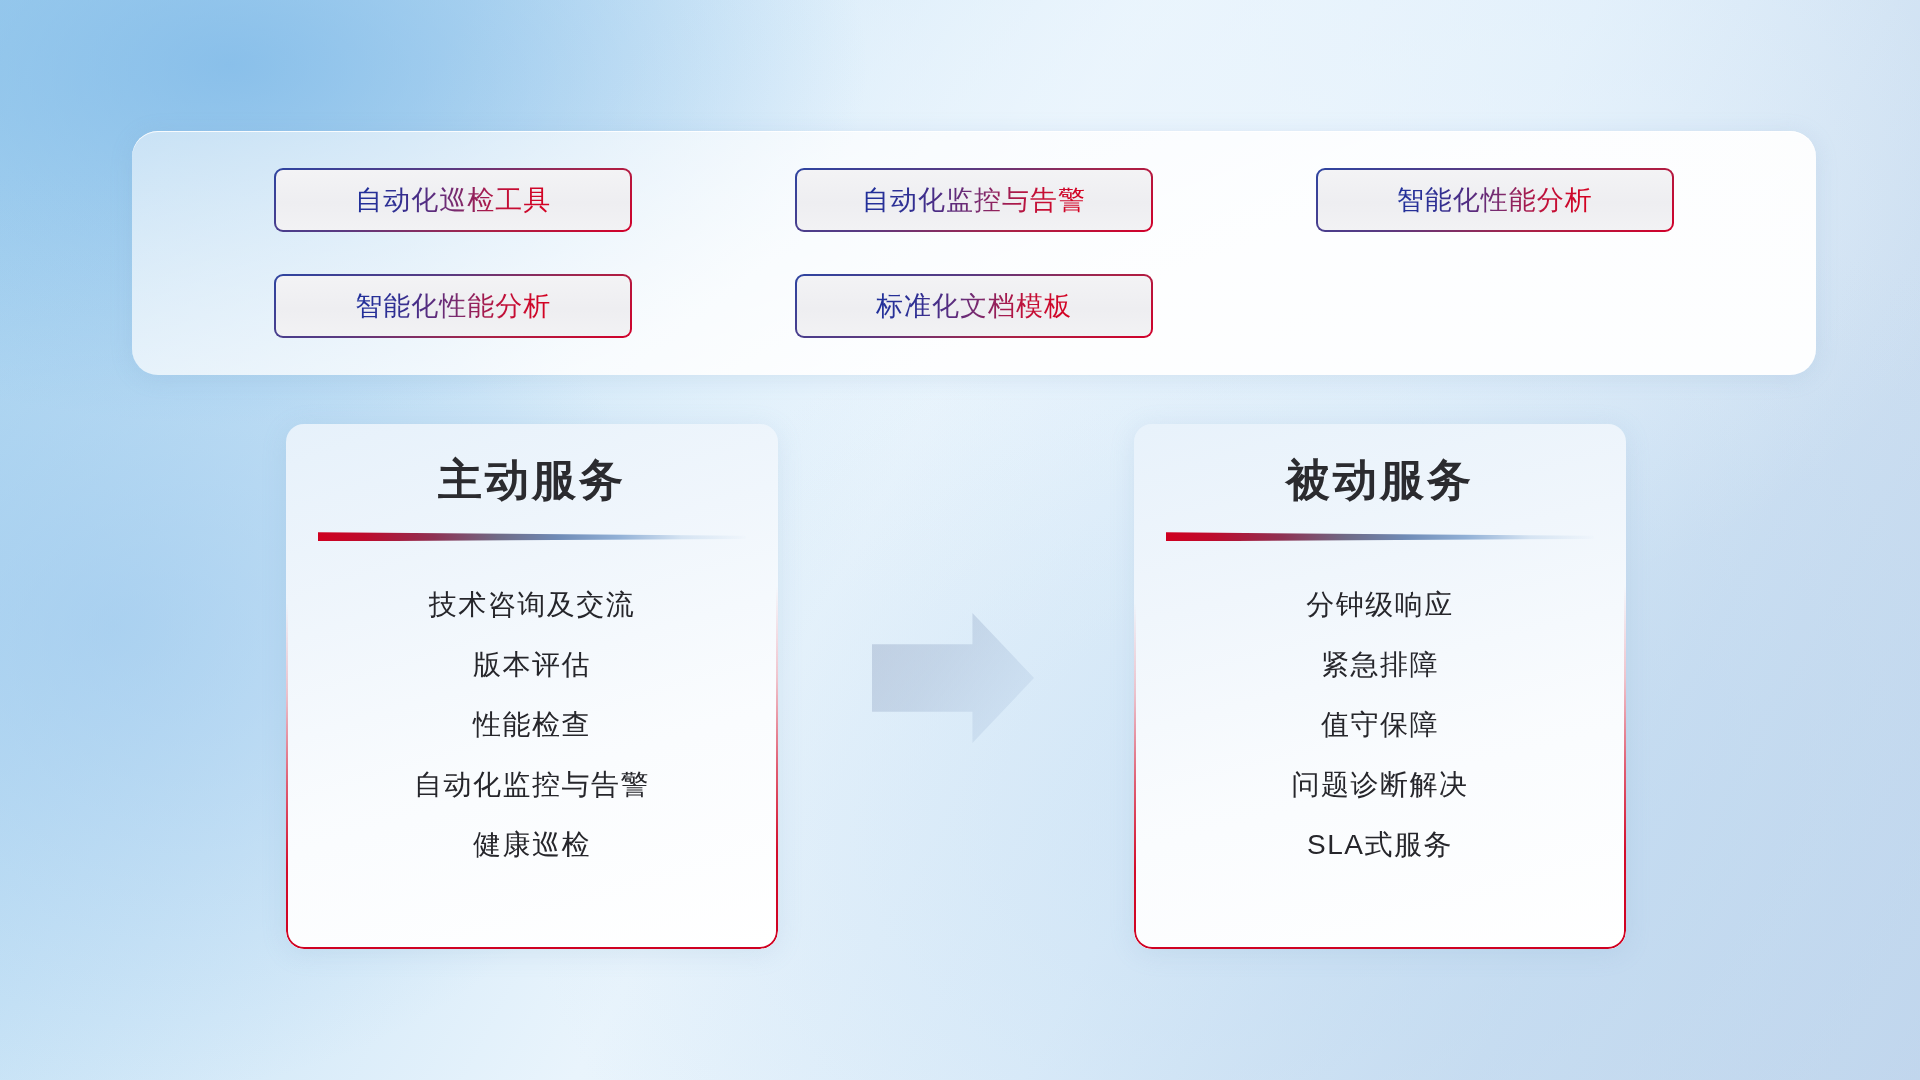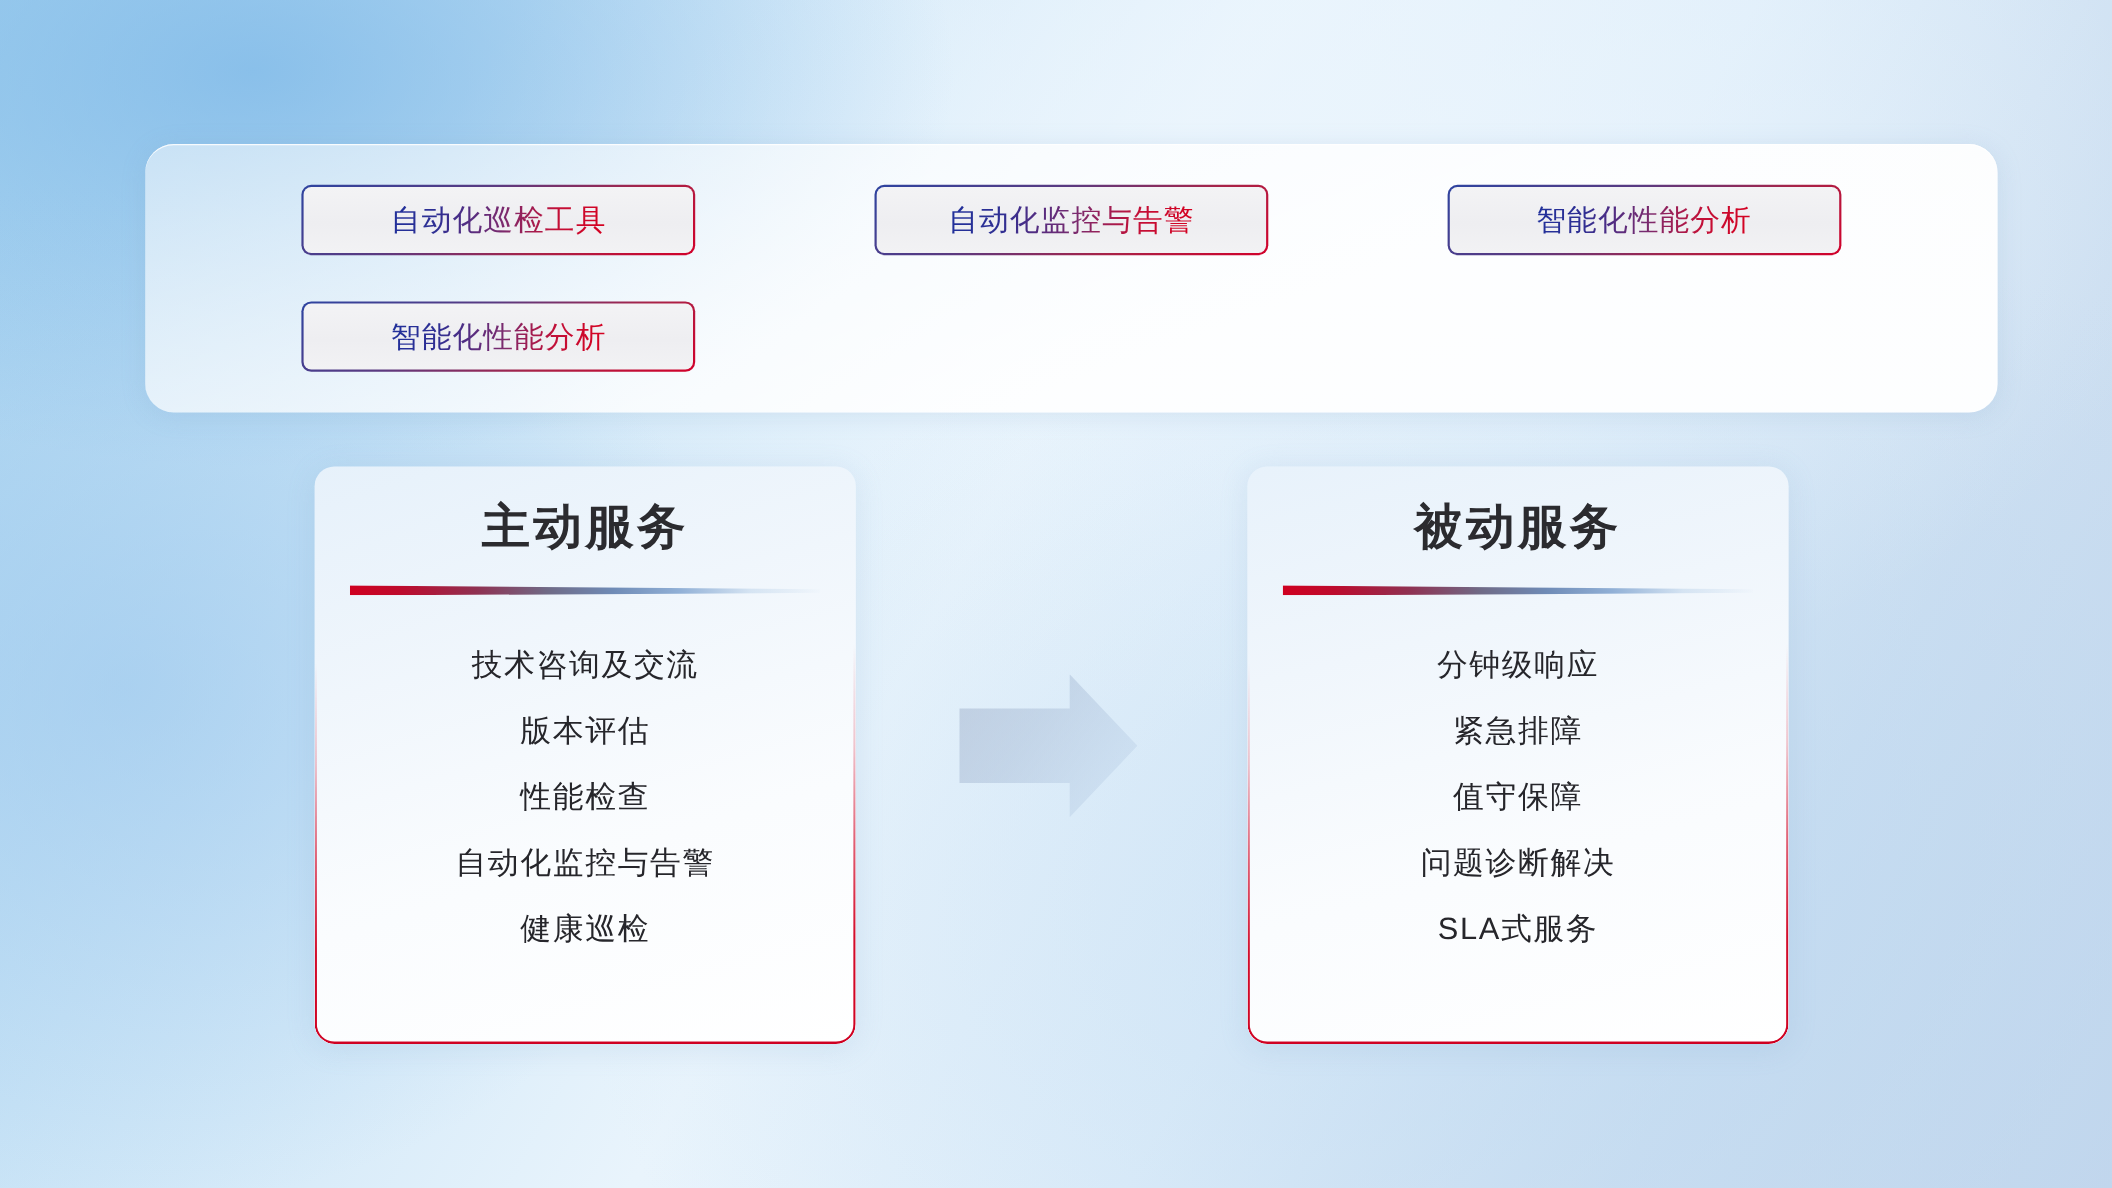--- a/index.html
+++ b/index.html
@@ -210,20 +210,25 @@
           <span class="pill-label">智能化性能分析</span>
         </div>
       </div>
 
       <div class="pill">
         <div class="pill-inner">
           <span class="pill-label">智能化性能分析</span>
         </div>
       </div>
 
+      <div class="pill">
+        <div class="pill-inner">
+          <span class="pill-label">标准化文档模板</span>
+        </div>
+      </div>
 
 
     </div>
   </section>
 
   <section class="svc-card" id="card-active">
     <h2 class="card-title">主动服务</h2>
     <div class="card-divider">
       <div class="bar"></div>
     </div>

